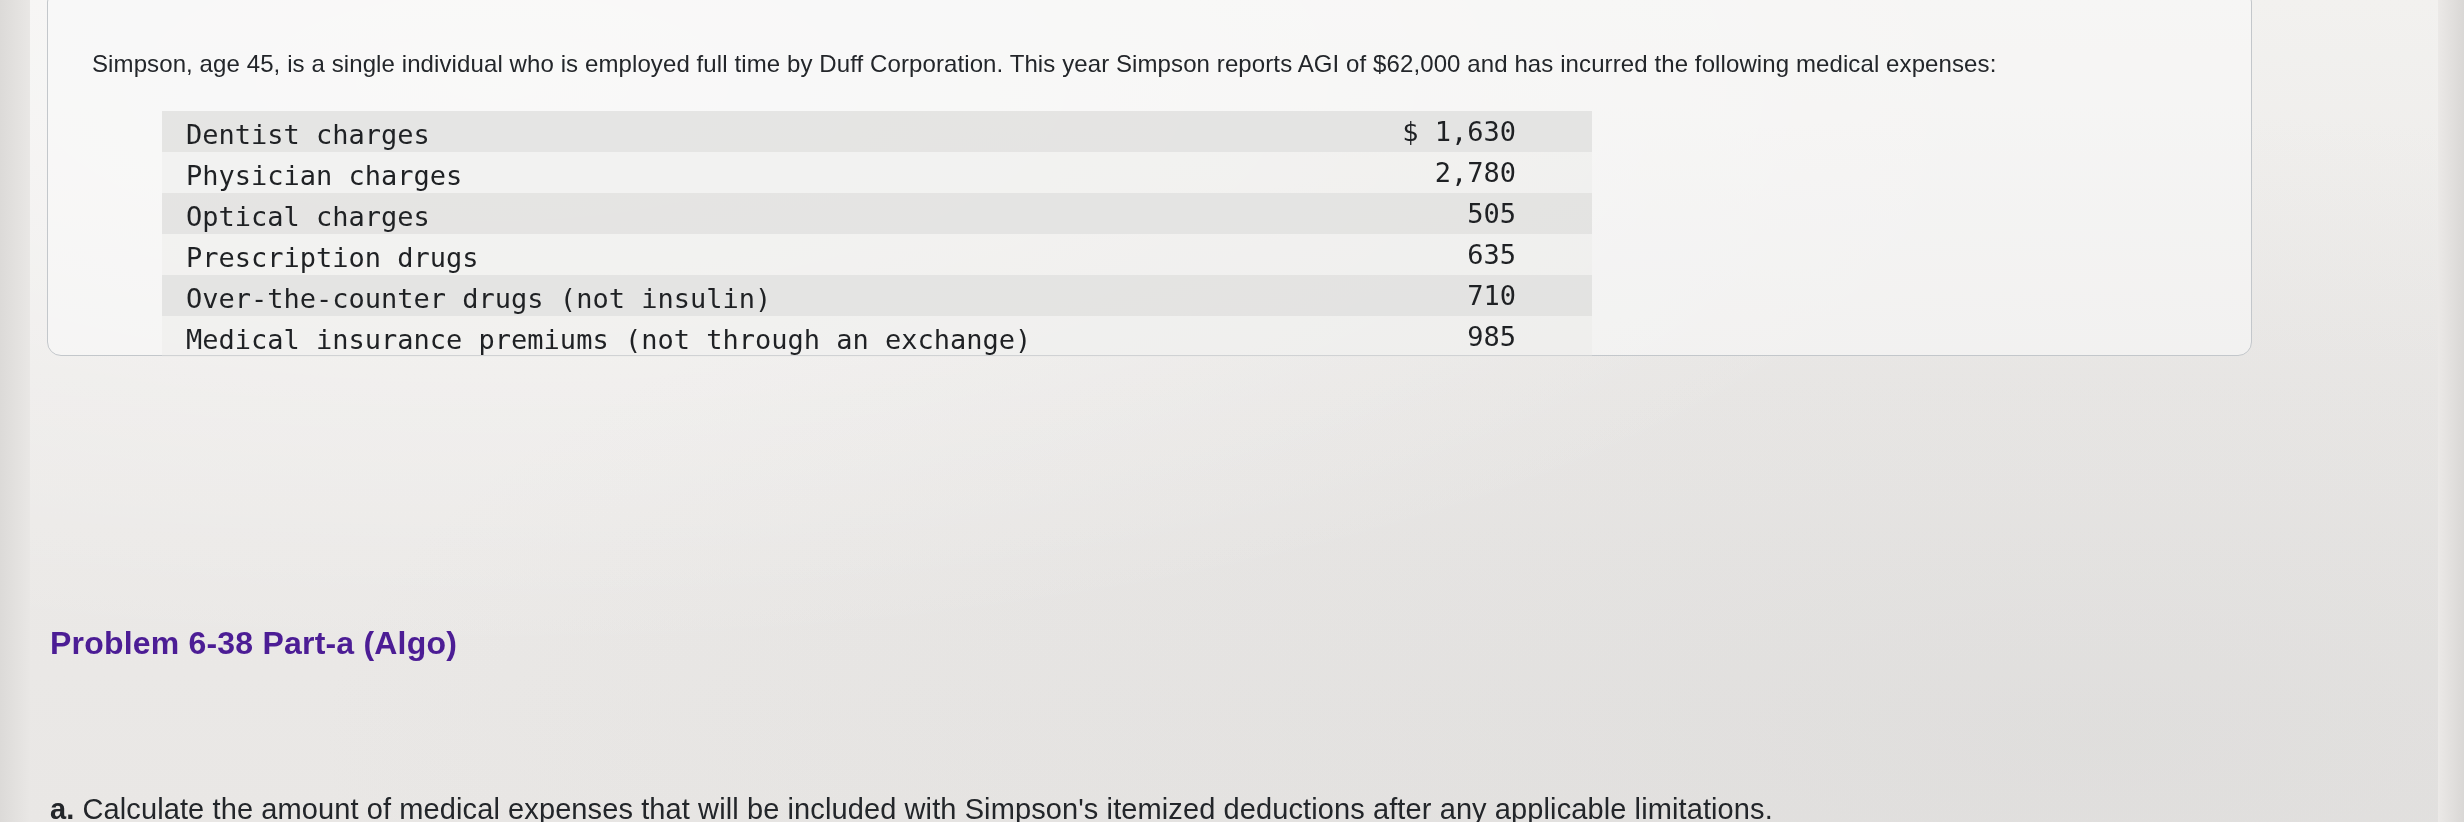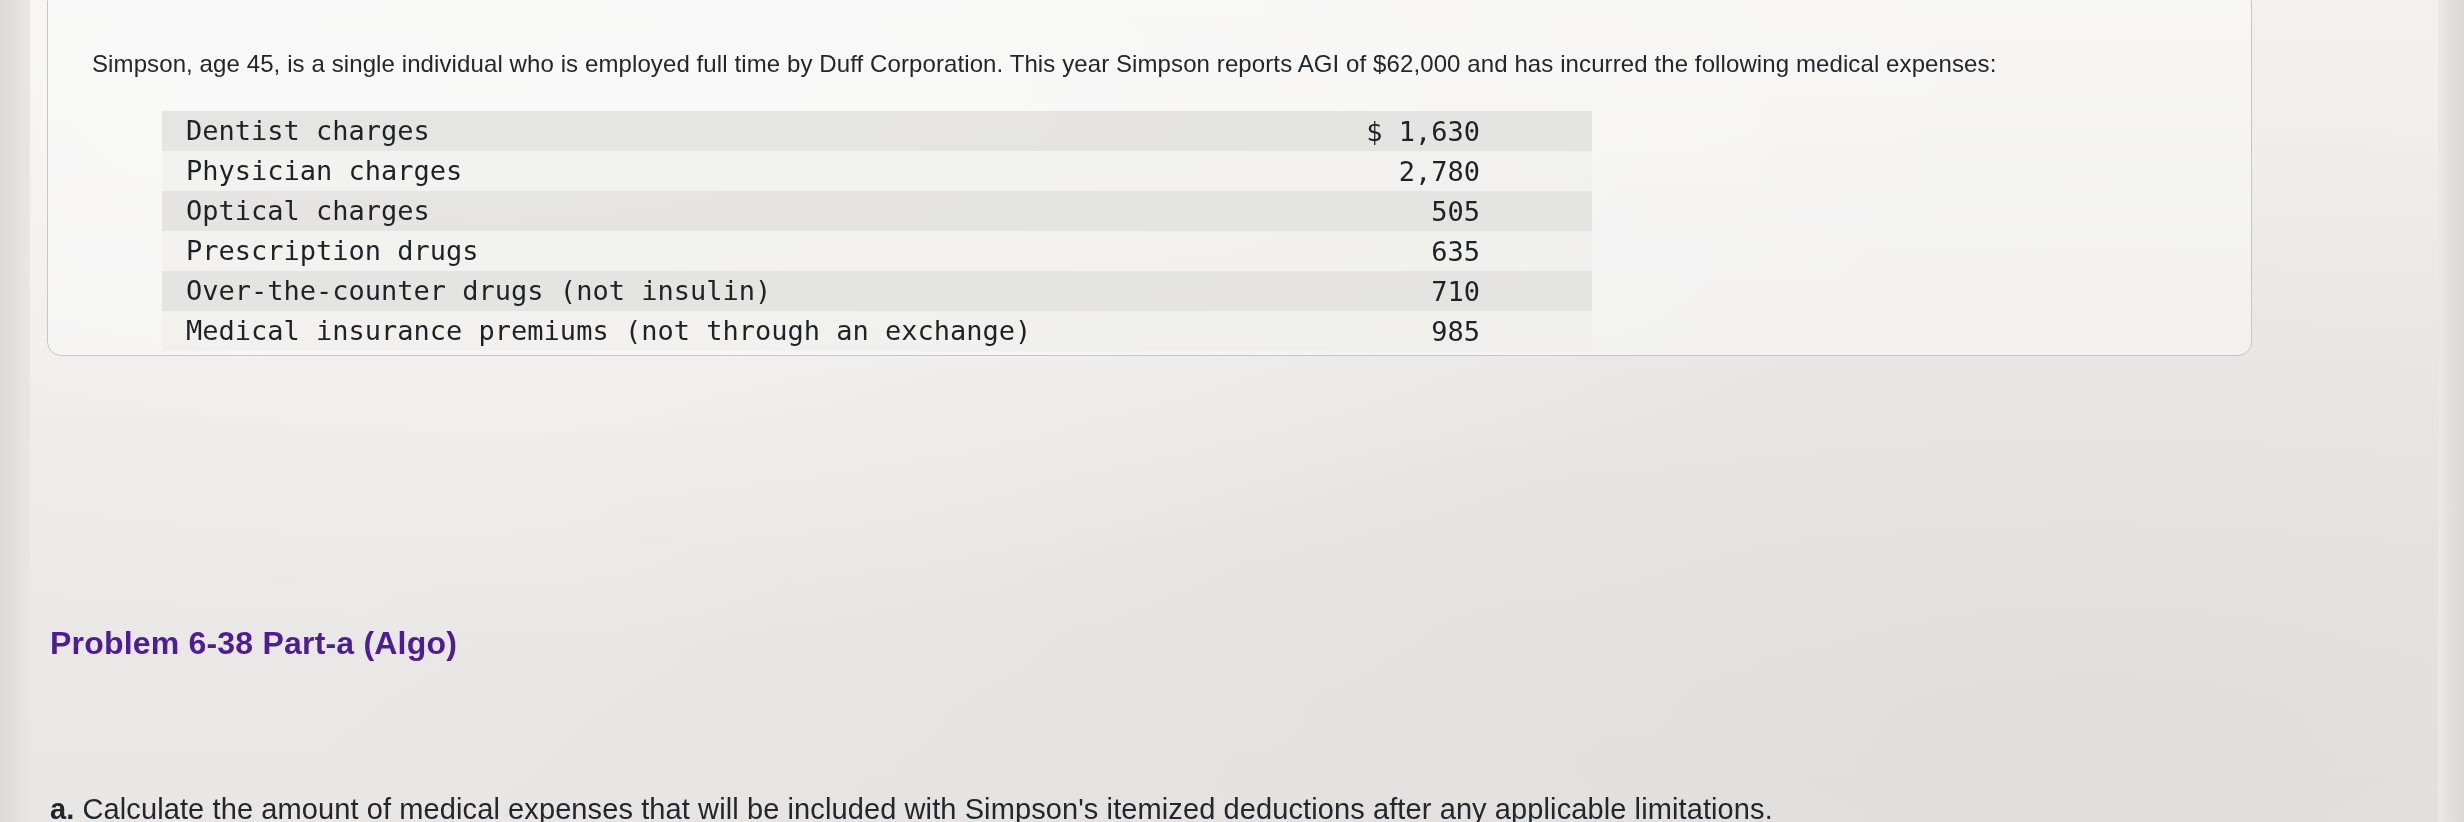--- a/index.html
+++ b/index.html
@@ -79,26 +79,26 @@
   .expense-table tr {
     height: 40px;
   }
   .expense-table tr:nth-child(odd) {
     background: rgba(214,214,212,0.55);
   }
   .expense-table tr:nth-child(even) {
     background: rgba(232,231,229,0.35);
   }
   .expense-table td.label {
-    padding: 0 10px 2px 24px;
+    padding: 8px 10px 2px 24px;
     white-space: nowrap;
     text-align: left;
   }
   .expense-table td.amount {
-    padding: 2px 112px 2px 10px;
+    padding: 2px 76px 2px 10px;
     text-align: right;
     white-space: pre;
   }
 
   
   .part-heading {
     position: absolute;
     left: 50px;
     top: 598px;
     font-size: 32px;

